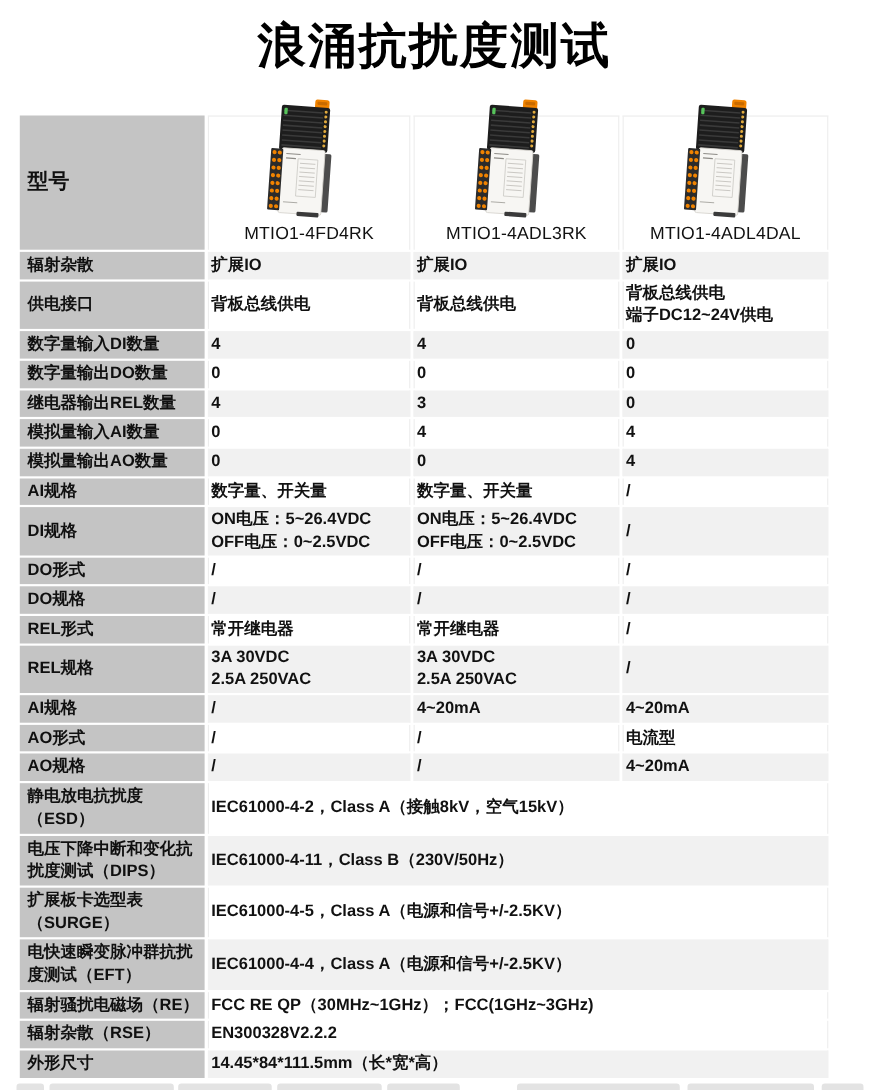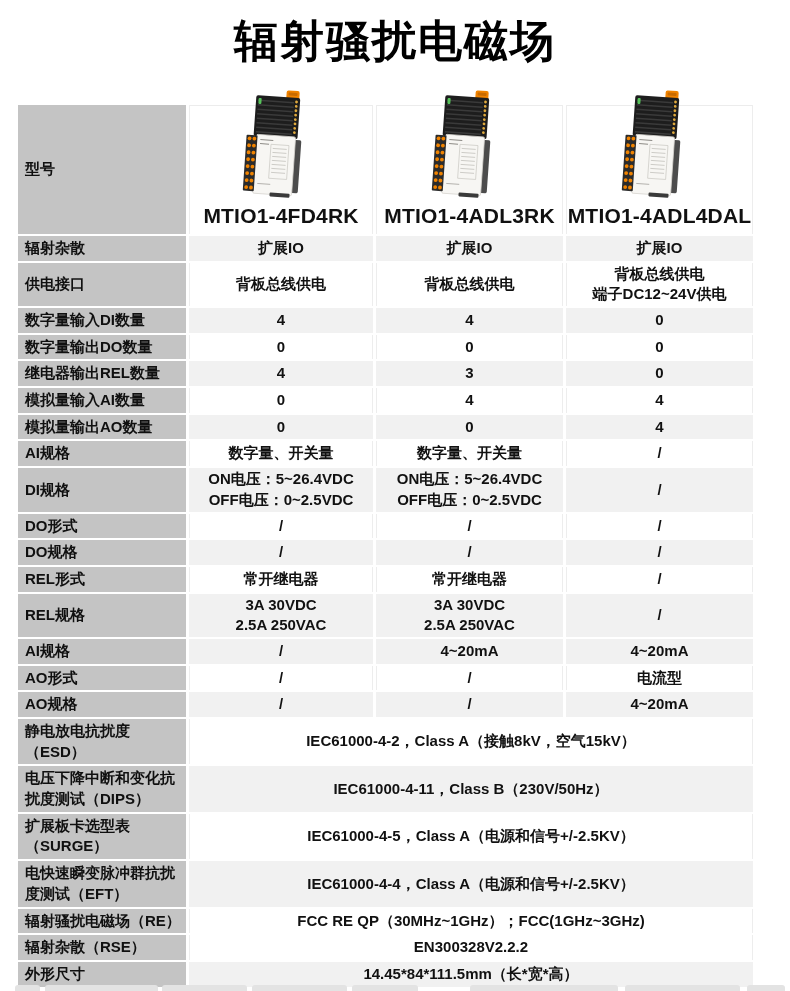--- a/index.html
+++ b/index.html
@@ -11,31 +11,31 @@
 
   table.spec { position:absolute; left:15px; top:103px; border-collapse:separate; border-spacing:3px 2px; table-layout:fixed; }
   col.c-label { width:168px; }
   col.c-v1 { width:184px; }
   col.c-v2 { width:187px; }
   col.c-v3 { width:187px; }
 
   td { vertical-align:middle; font-size:15px; line-height:1.38; }
 
   td.lbl { background:#c4c4c4; font-weight:700; padding:2px 4px 2px 7px; height:20px; color:#101010; }
-  td.val { background:#fff; text-align:center; font-weight:600; padding:1px 2px; white-space:pre-line;
+  td.val { background:#fff; font-weight:600; padding:1px 2px; white-space:pre-line;
            border-left:1px solid #ededed; border-right:1px solid #ededed; }
   tr.g td.val { background:#f1f1f1; border-color:#f1f1f1; }
 
   
   td.model-cell { background:#fff; height:114px; vertical-align:bottom; text-align:center;
                   border-left:1px solid #ededed; border-right:1px solid #ededed; border-top:1px solid #ececec; }
-  td.model-lbl { background:#c4c4c4; font-weight:700; padding-left:7px; font-size:15px; }
+  td.model-lbl { background:#c4c4c4; font-weight:700; padding-left:7px; font-size:19px; }
   .model-wrap { display:flex; flex-direction:column; align-items:center; justify-content:flex-end; height:100%; }
   svg.module { width:96px; height:112px; margin-top:-17px; flex:0 0 auto; }
-  .model-name { display:block; font-size:21px; font-weight:700; padding:1px 0 3px 0; letter-spacing:0.2px; }
+  .model-name { display:block; font-size:16px; font-weight:400; padding:1px 0 3px 0; letter-spacing:0.2px; }
 
   
   .next-edge { position:absolute; top:985px; left:0; width:790px; height:6px; }
   .next-edge span { position:absolute; top:0; height:6px; background:#e3e3e3; border-radius:3px 3px 0 0; }
   .ne1{left:15px;width:25px;background:#ececec;}
   .ne2{left:45px;width:113px;}
   .ne3{left:162px;width:85px;}
   .ne4{left:252px;width:95px;}
   .ne5{left:352px;width:66px;}
   .ne6{left:470px;width:148px;background:#e8e8e8;}
@@ -120,21 +120,21 @@
                 <circle cx="21" cy="100.5" r="1.9"></circle>
             </g>
           </g>
 
           <rect x="40" y="104" width="20" height="4" rx="1" fill="#3a3a3a"></rect>
         </g>
       </g>
     </defs>
   </svg>
 
-  <div class="title">辐射骚扰电磁场</div>
+  <div class="title">浪涌抗扰度测试</div>
 
   <table class="spec">
     <colgroup>
       <col class="c-label">
         <col class="c-v1">
         <col class="c-v2">
         <col class="c-v3">
     </colgroup>
     <tbody>
       <tr>

